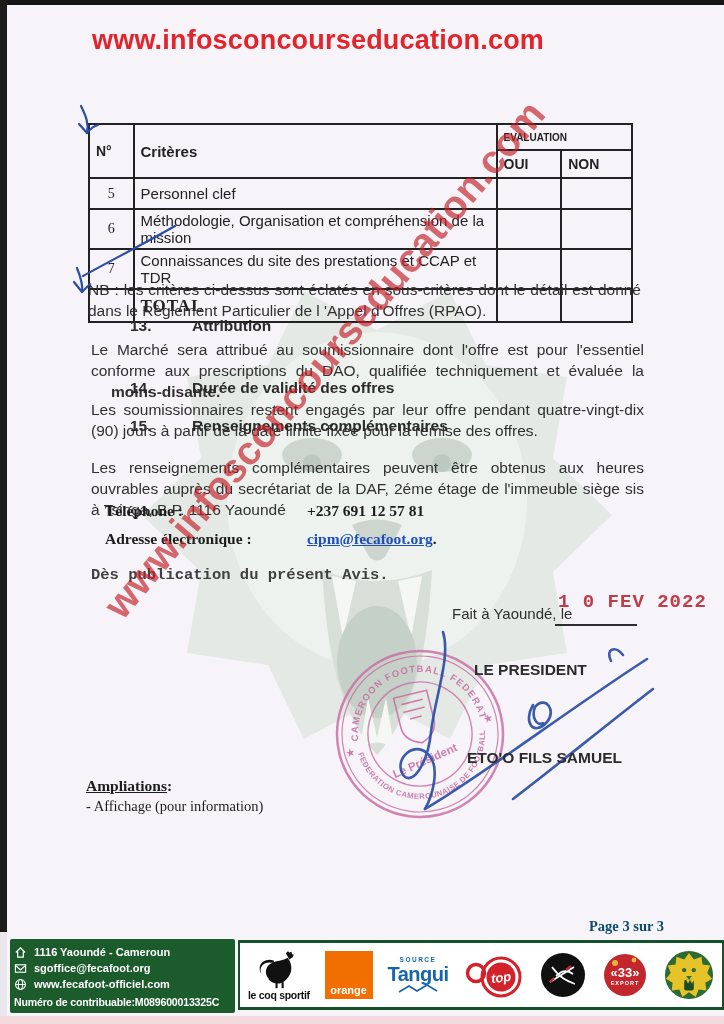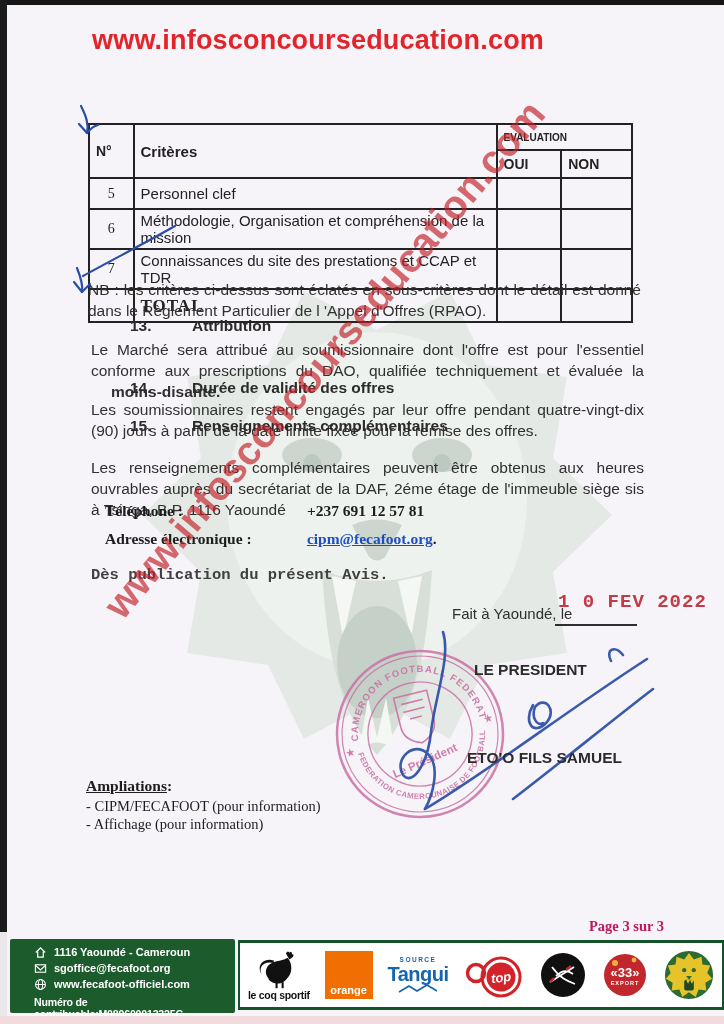--- a/index.html
+++ b/index.html
@@ -61,24 +61,24 @@
   .date-line{left:548px;top:619px;width:82px;height:2px;background:#2e2e2e;z-index:2;}
   .president{left:467px;top:656px;font-weight:700;font-size:15.5px;color:#2b2b2b;z-index:6;}
   .pres-name{left:460px;top:744px;font-weight:700;font-size:15.5px;color:#2b2b2b;z-index:6;}
   
   .ampl{left:79px;top:772px;z-index:2;font-family:"Liberation Serif",serif;color:#1d1d1d;}
   .ampl-title{font-size:15.5px;font-weight:700;text-decoration:underline;}
   .ampl-colon{font-size:15.5px;font-weight:700;}
   .ampl li{list-style:none;font-size:14.5px;line-height:17.5px;}
   .ampl ul{margin:3px 0 0 0;padding:0;}
   
-  .page-num{left:582px;top:913px;font-family:"Liberation Serif",serif;font-weight:700;font-size:14.5px;color:#be185d;z-index:2;}
+  .page-num{left:582px;top:913px;font-family:"Liberation Serif",serif;font-weight:700;font-size:14.5px;color:#0c4a6e;z-index:2;}
   .green-box{
     left:3px;top:934px;width:225px;height:74px;background:#1c5b2b;z-index:2;
-    color:#fff;padding:5px 0 0 24px;box-sizing:border-box;border-radius:2px;
+    color:#fff;padding:5px 0 0 4px;box-sizing:border-box;border-radius:2px;
   }
   .green-row{display:flex;align-items:center;gap:7px;height:16px;font-size:11px;font-weight:700;}
   .taxpayer{font-size:10.6px;font-weight:700;margin-top:4px;letter-spacing:-0.2px;}
   .logo-strip{
     left:231px;top:935px;width:486px;height:70px;background:#fff;z-index:2;
     border:2px solid #14532a;border-top-width:3px;border-bottom-width:3px;box-sizing:border-box;
     display:flex;align-items:center;justify-content:space-between;padding:0 8px;
   }
   .logo{display:flex;flex-direction:column;align-items:center;justify-content:center;}
   .coq-label{font-size:10.5px;font-weight:700;color:#111;margin-top:-2px;letter-spacing:-0.3px;}
@@ -243,21 +243,20 @@
       <path d="M 118 136 C 90 152, 55 170, 26 186"></path>
       <path d="M 20 178 C 24 188, 26 196, 25 202"></path>
       <path d="M 25 202 L 17 192"></path>
       <path d="M 25 202 L 33 194"></path>
     </g>
   </svg>
 
   <div class="abs ampl">
     <span class="ampl-title">Ampliations</span><span class="ampl-colon">:</span>
     <ul>
-      <li>- CIPM/FECAFOOT (pour information)</li>
       <li>- Affichage (pour information)</li>
     </ul>
   </div>
 
   <div class="abs page-num">Page 3 sur 3</div>
 
   <div class="abs green-box">
     <div class="green-row">
       <svg width="13" height="13" viewBox="0 0 14 14">
           <g fill="none" stroke="#fff" stroke-width="1.3">

